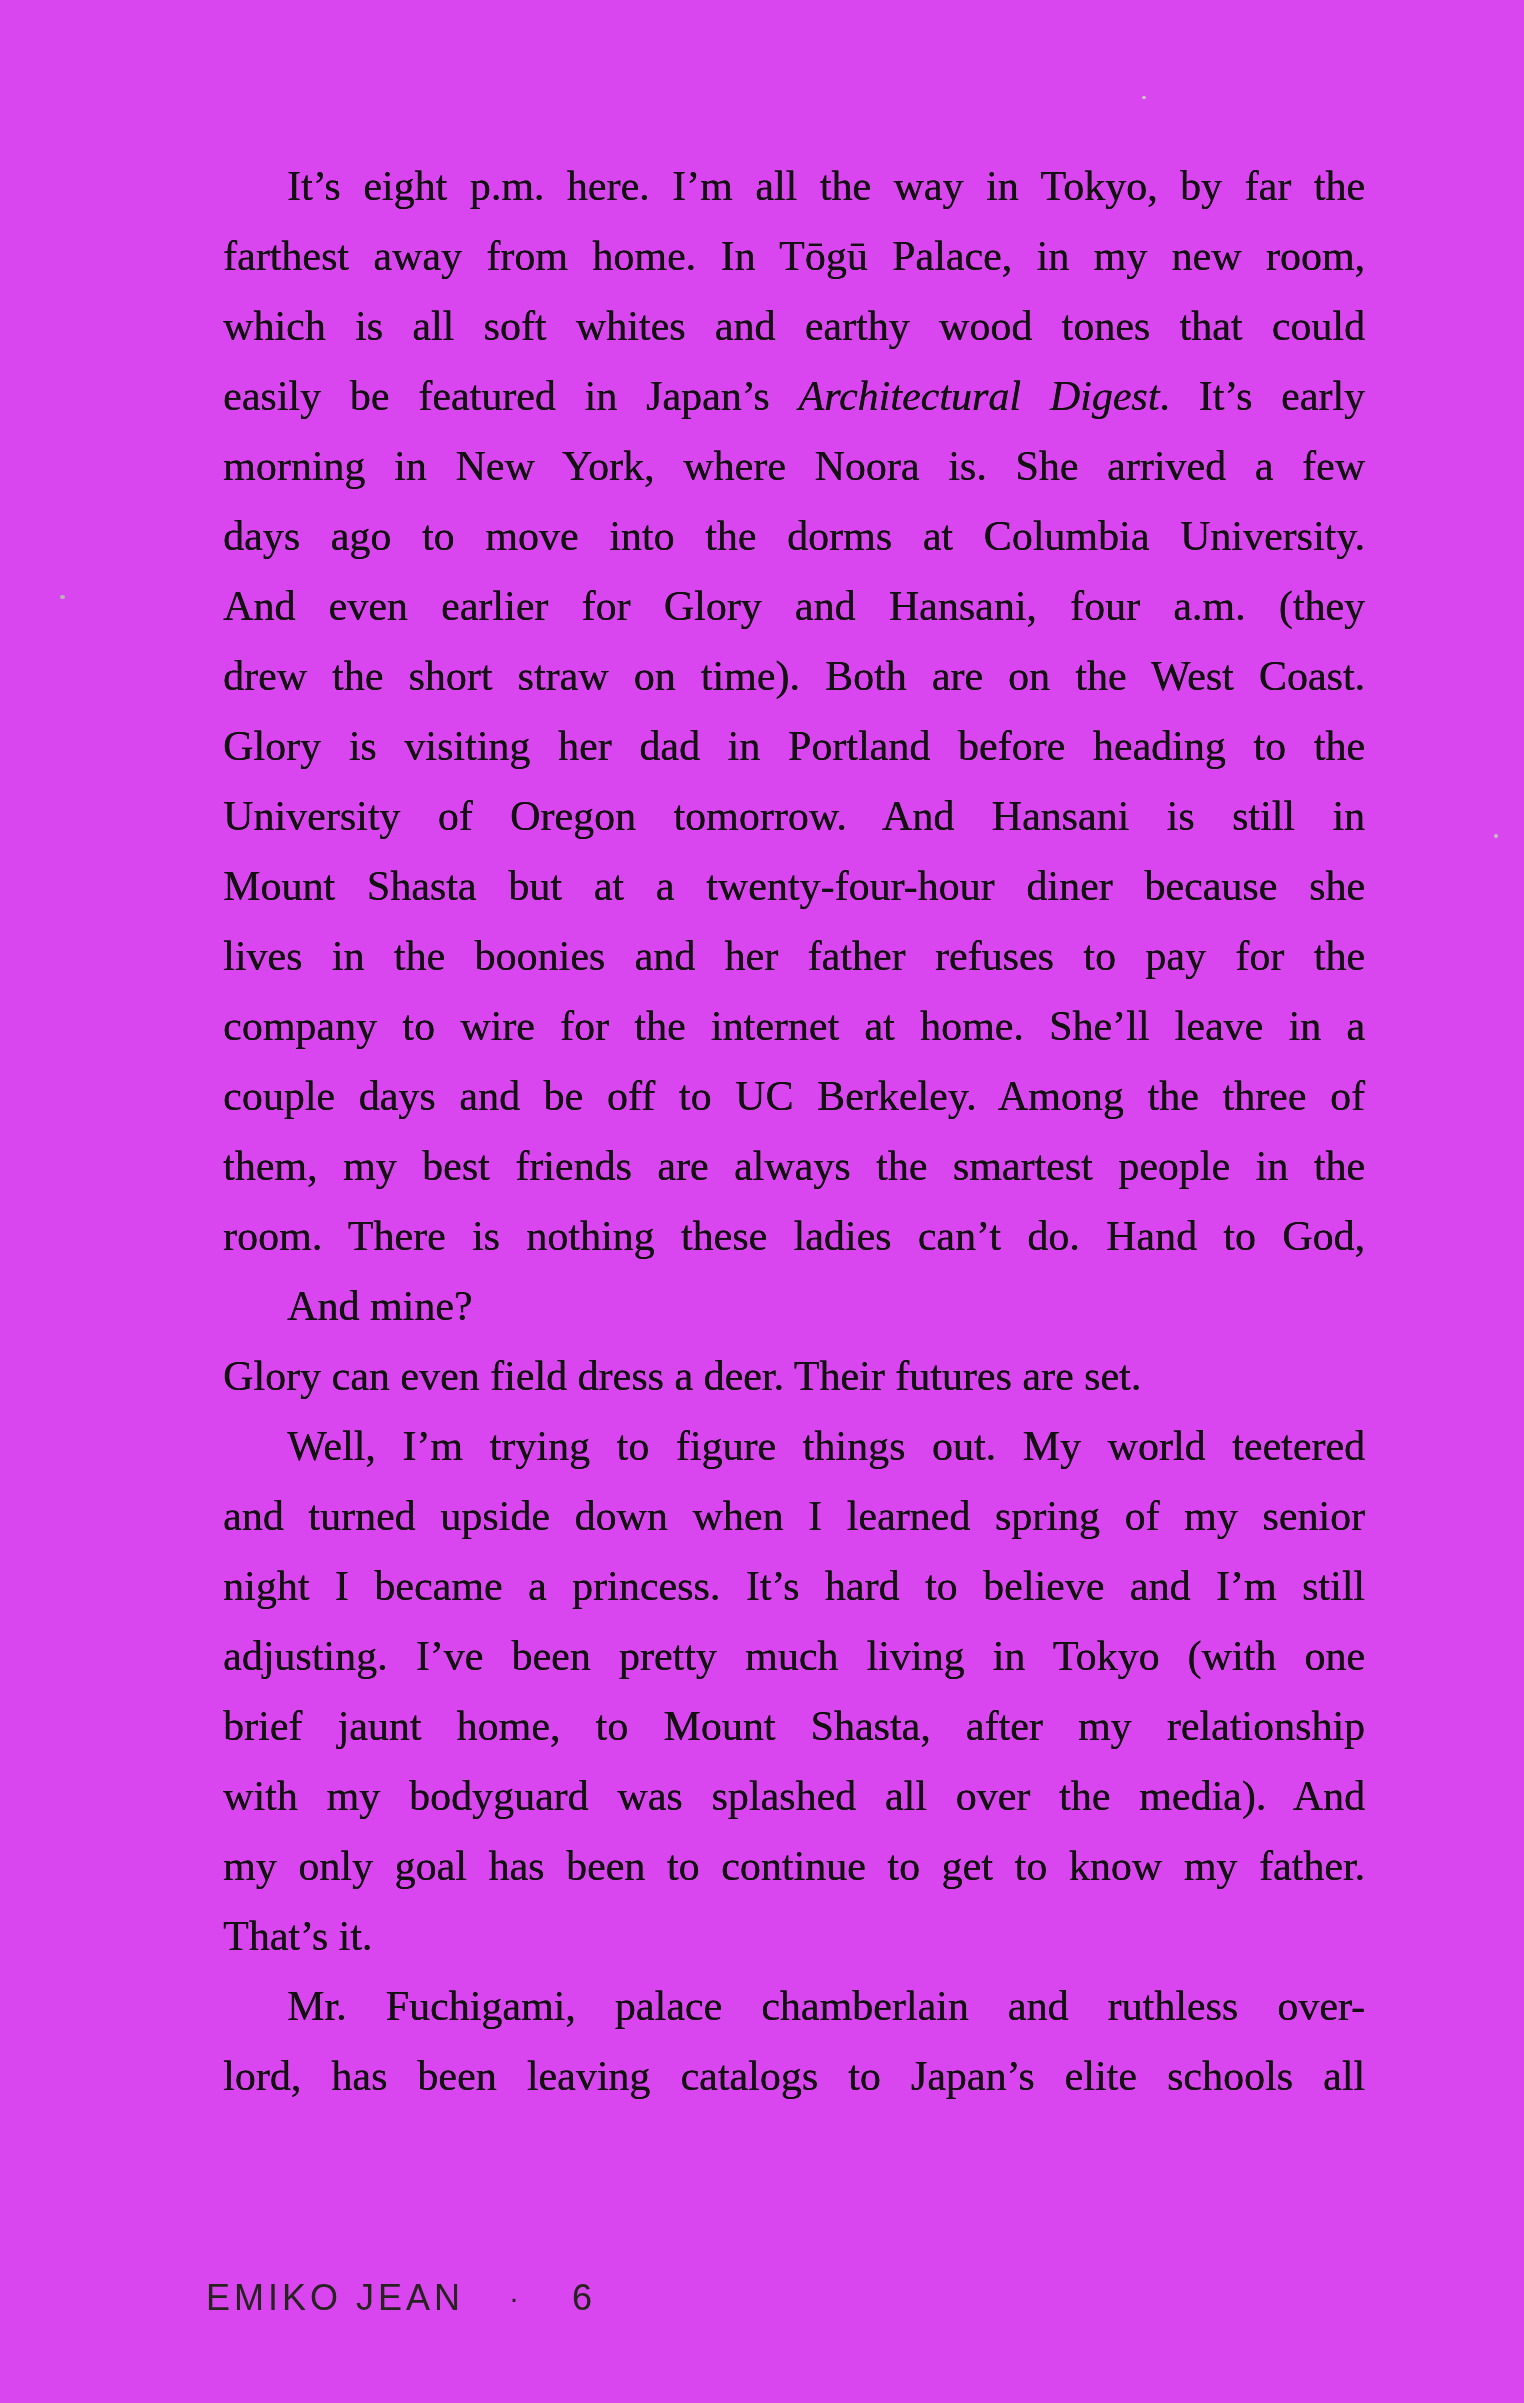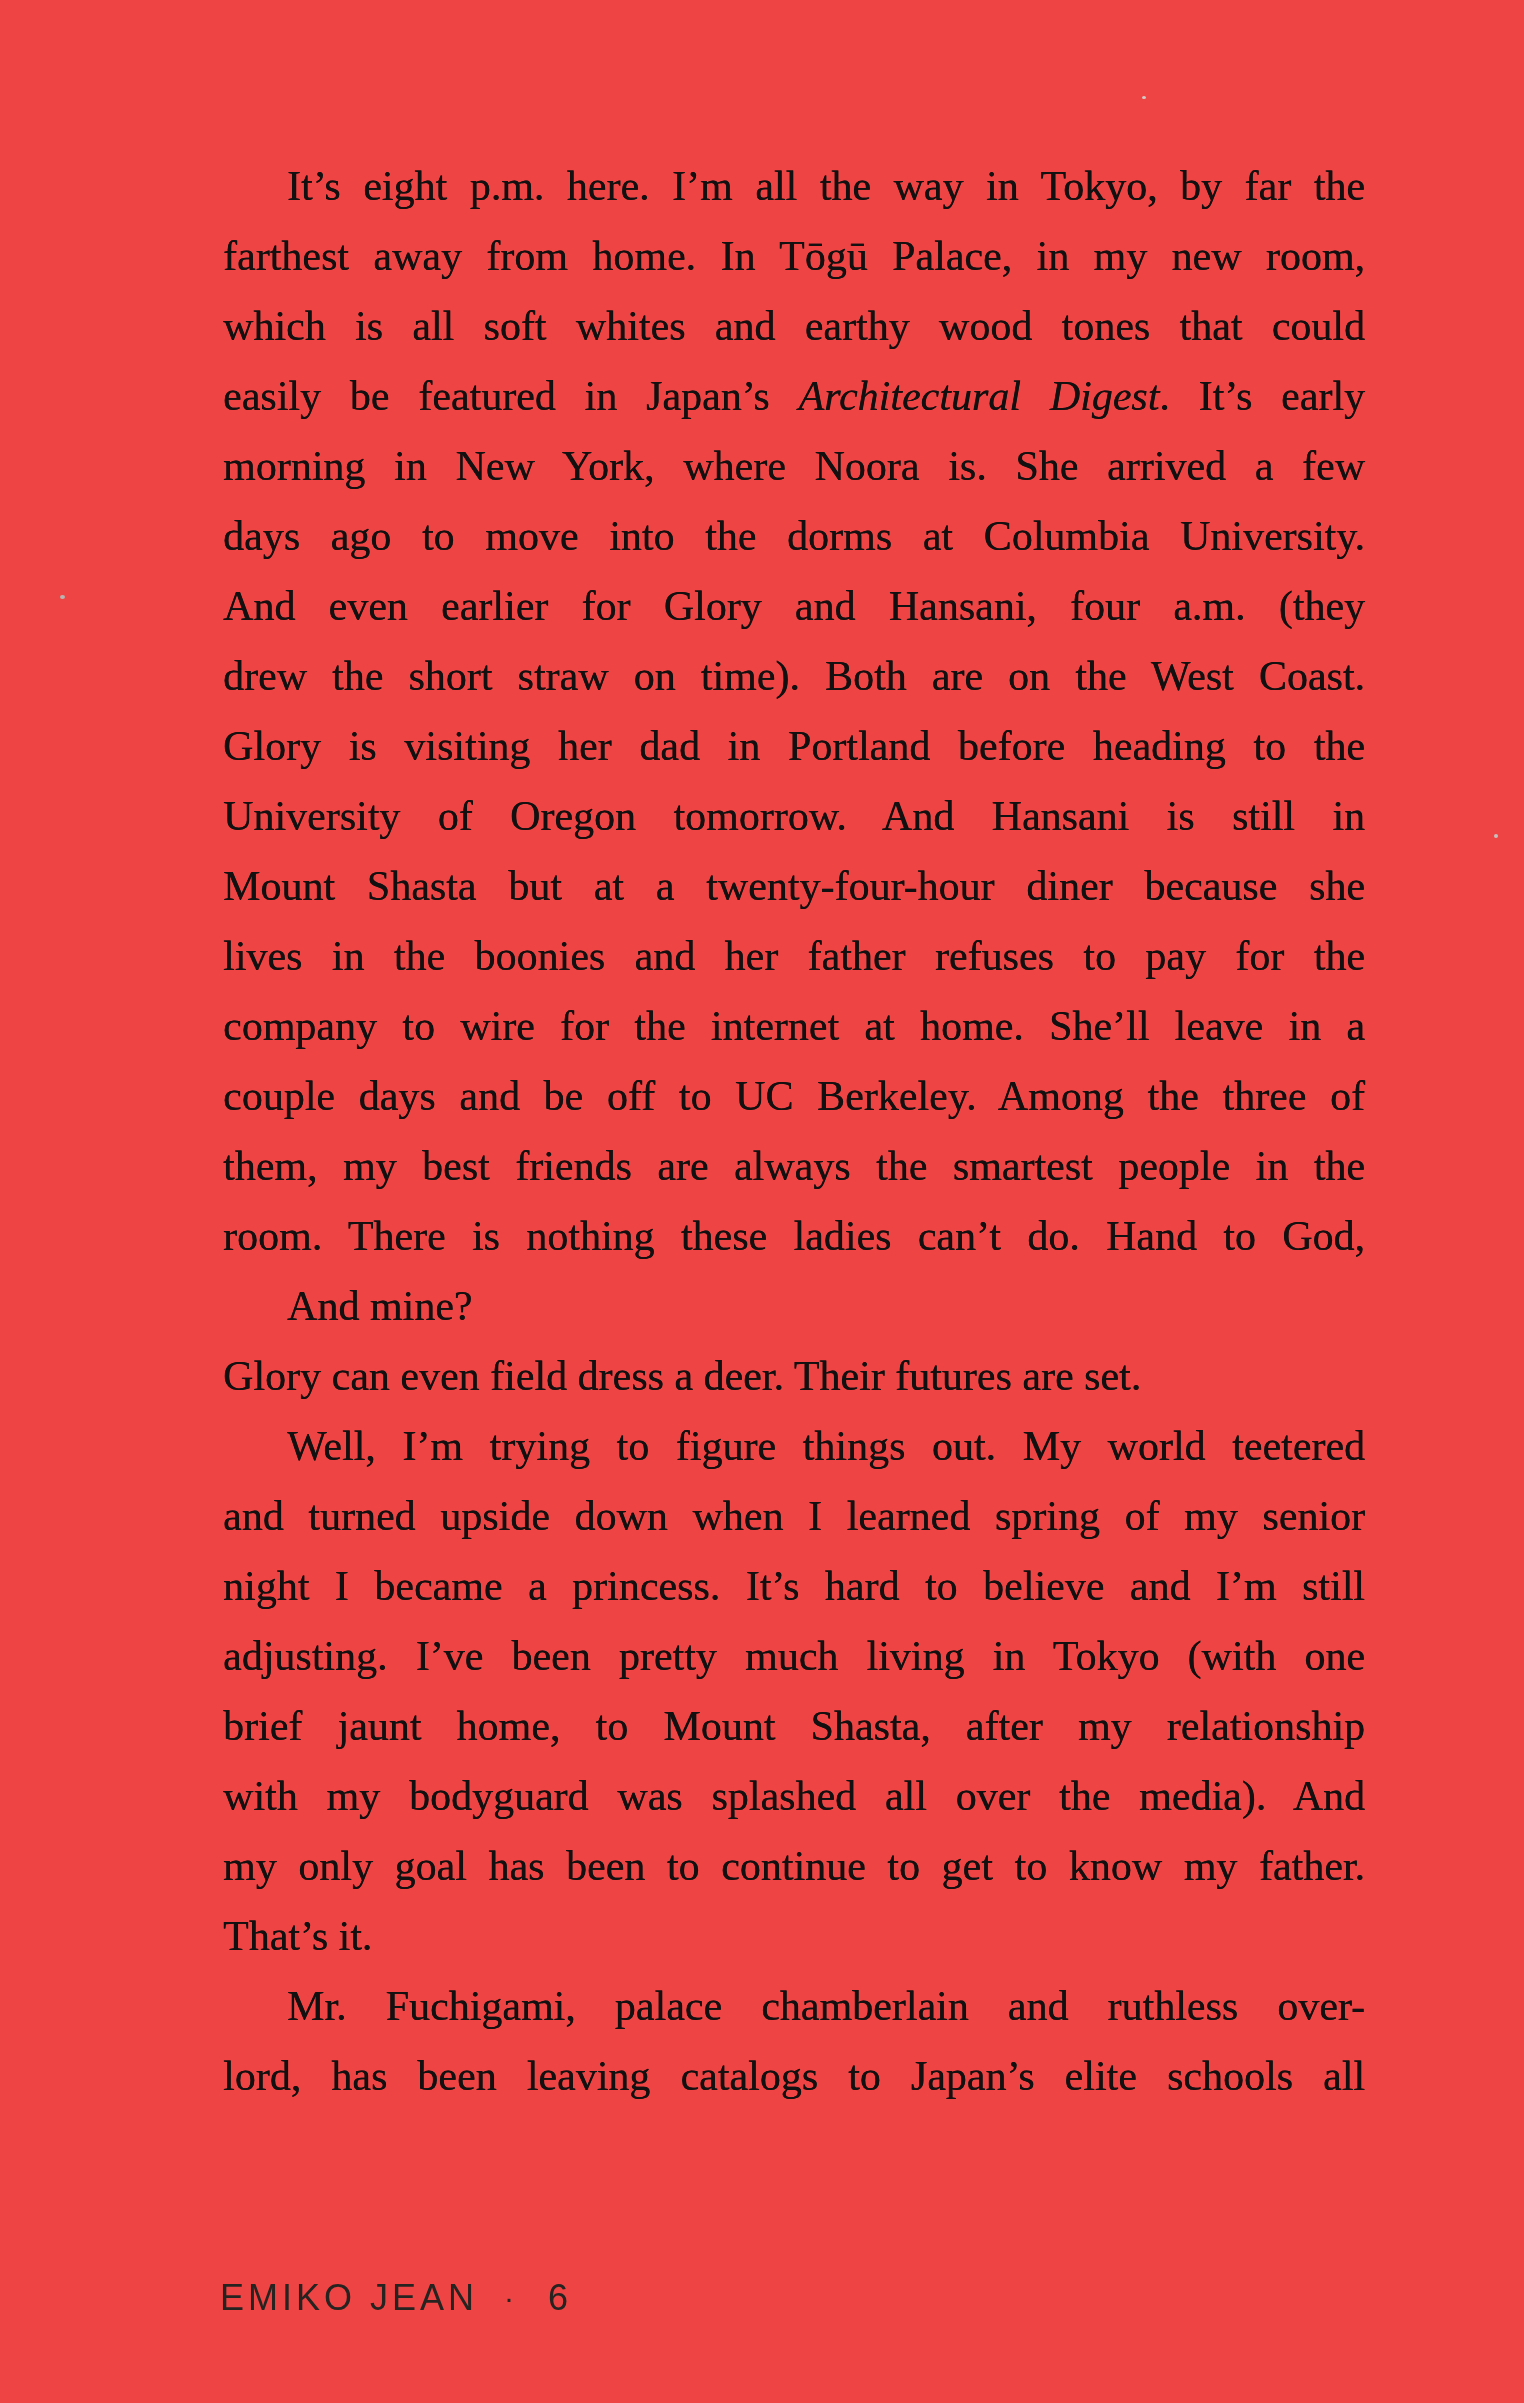--- a/index.html
+++ b/index.html
@@ -9,21 +9,21 @@
   body {
     width: 1524px;
     height: 2404px;
     position: relative;
     background: #fefefe;
     overflow: hidden;
   }
   .scan-page {
     position: absolute;
     inset: 0;
-    background: #ef4444;
+    background: #d946ef;
   }
   .text-block {
     position: absolute;
     left: 223px;
     top: 151px;
     width: 1142px;
     font-family: "Liberation Serif", "DejaVu Serif", serif;
     font-size: 42px;
     line-height: 70px;
     color: #121010;
@@ -42,29 +42,30 @@
     text-align-last: left;
   }
   .line.indent {
     padding-left: 64px;
   }
   .italic {
     font-style: italic;
   }
   .page-footer {
     position: absolute;
-    left: 220px;
+    left: 206px;
     top: 2277px;
     font-family: "Liberation Sans", "DejaVu Sans", sans-serif;
     font-size: 36px;
     letter-spacing: 4px;
     font-weight: 400;
     color: #262321;
     display: flex;
     align-items: center;
+    gap: 19px;
   }
   .footer-sep {
     margin-left: 26px;
     margin-right: 30px;
     font-size: 30px;
   }
   .speck {
     position: absolute;
     border-radius: 50%;
     background: #b9b6b2;

